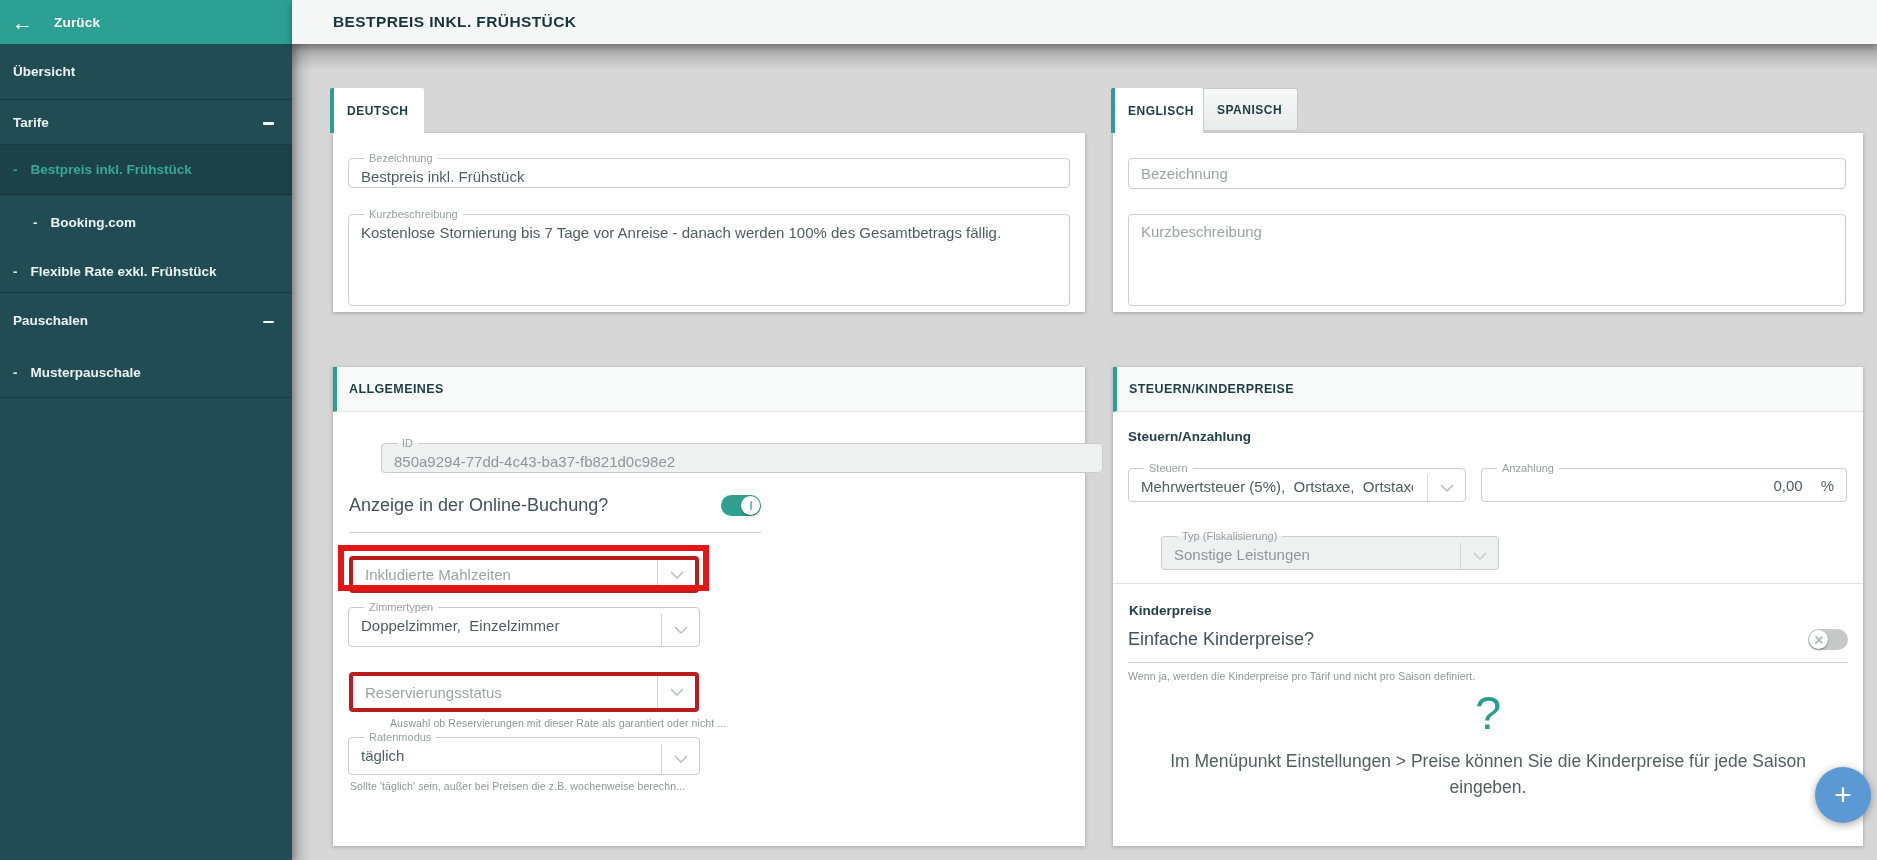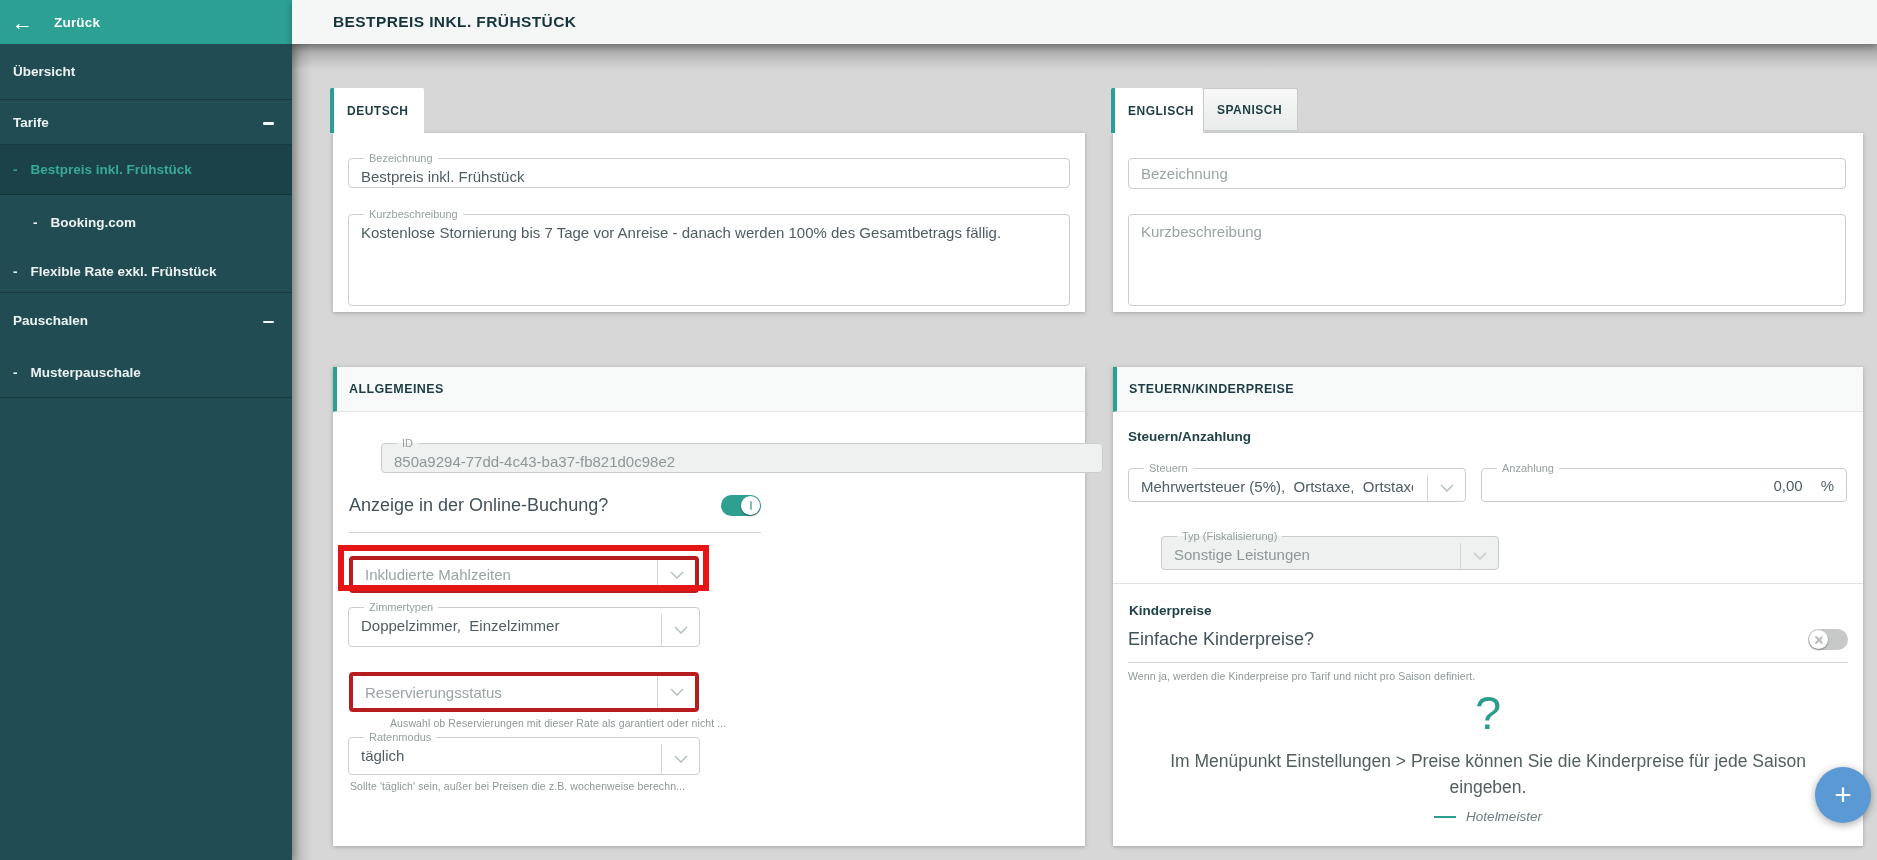--- a/index.html
+++ b/index.html
@@ -301,20 +301,17 @@
     <div class="tgl">
       <span class="knob">
           <span class="kx"></span>
         </span>
     </div>
   </div>
   <div class="helper" style="left:15px; top:303px;">Wenn ja, werden die Kinderpreise pro Tarif und nicht pro Saison definiert.</div>
 
   <div class="qmark">?</div>
   <div class="info">Im Menüpunkt Einstellungen &gt; Preise können Sie die Kinderpreise für jede Saison eingeben.</div>
-  <div class="attrib">
-    <span class="adash"></span><span class="aname">Hotelmeister</span>
-  </div>
 </section>
 
 <div class="fab">
   <span>+</span>
 </div>
 
 </body></html>

